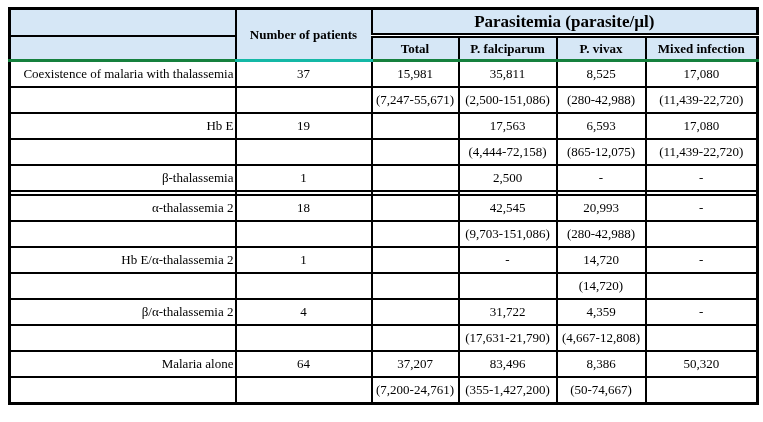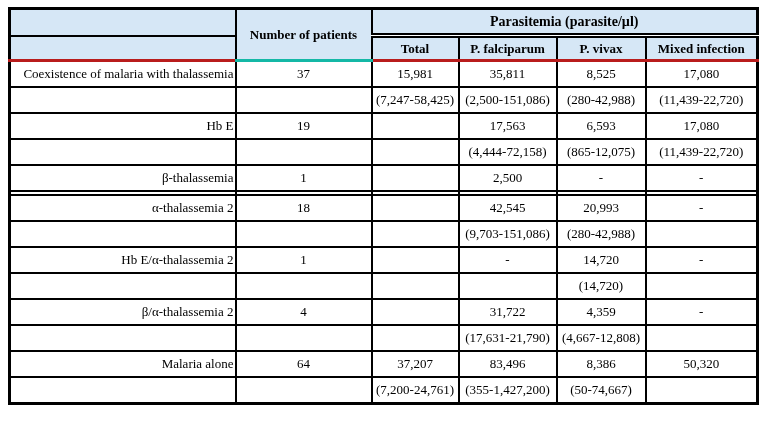--- a/index.html
+++ b/index.html
@@ -30,23 +30,23 @@
     overflow: hidden;
   }
   thead th {
     background: #d6e7f6;
     font-weight: bold;
   }
   tr.hrow1 { height: 27px; }
   tr.hrow2 { height: 25px; }
   th.parasitemia {
     border-bottom: 5px double #000;
-    font-size: 14px;
-  }
-  tr.hrow2 th { border-bottom: 3px solid #b91c1c; font-family: Liberation Serif, serif; }
+    font-size: 17px;
+  }
+  tr.hrow2 th { border-bottom: 3px solid #15803d; font-family: Liberation Serif, serif; }
   th.patients { border-bottom: 3px solid #14b8a6; }
   tbody tr.main td, tbody tr.range td { height: 24px; }
   td.label {
     text-align: right;
     padding-left: 4px;
     padding-right: 1px;
   }
   tr.spacer td {
     height: 2px;
     padding: 0;
@@ -86,21 +86,21 @@
       <td class="label">Coexistence of malaria with thalassemia</td>
       <td>37</td>
       <td>15,981</td>
       <td>35,811</td>
       <td>8,525</td>
       <td>17,080</td>
     </tr>
     <tr class="range">
       <td class="label"></td>
       <td></td>
-      <td>(7,247-58,425)</td>
+      <td>(7,247-55,671)</td>
       <td>(2,500-151,086)</td>
       <td>(280-42,988)</td>
       <td>(11,439-22,720)</td>
     </tr>
     <tr class="main">
       <td class="label">Hb E</td>
       <td>19</td>
       <td></td>
       <td>17,563</td>
       <td>6,593</td>

